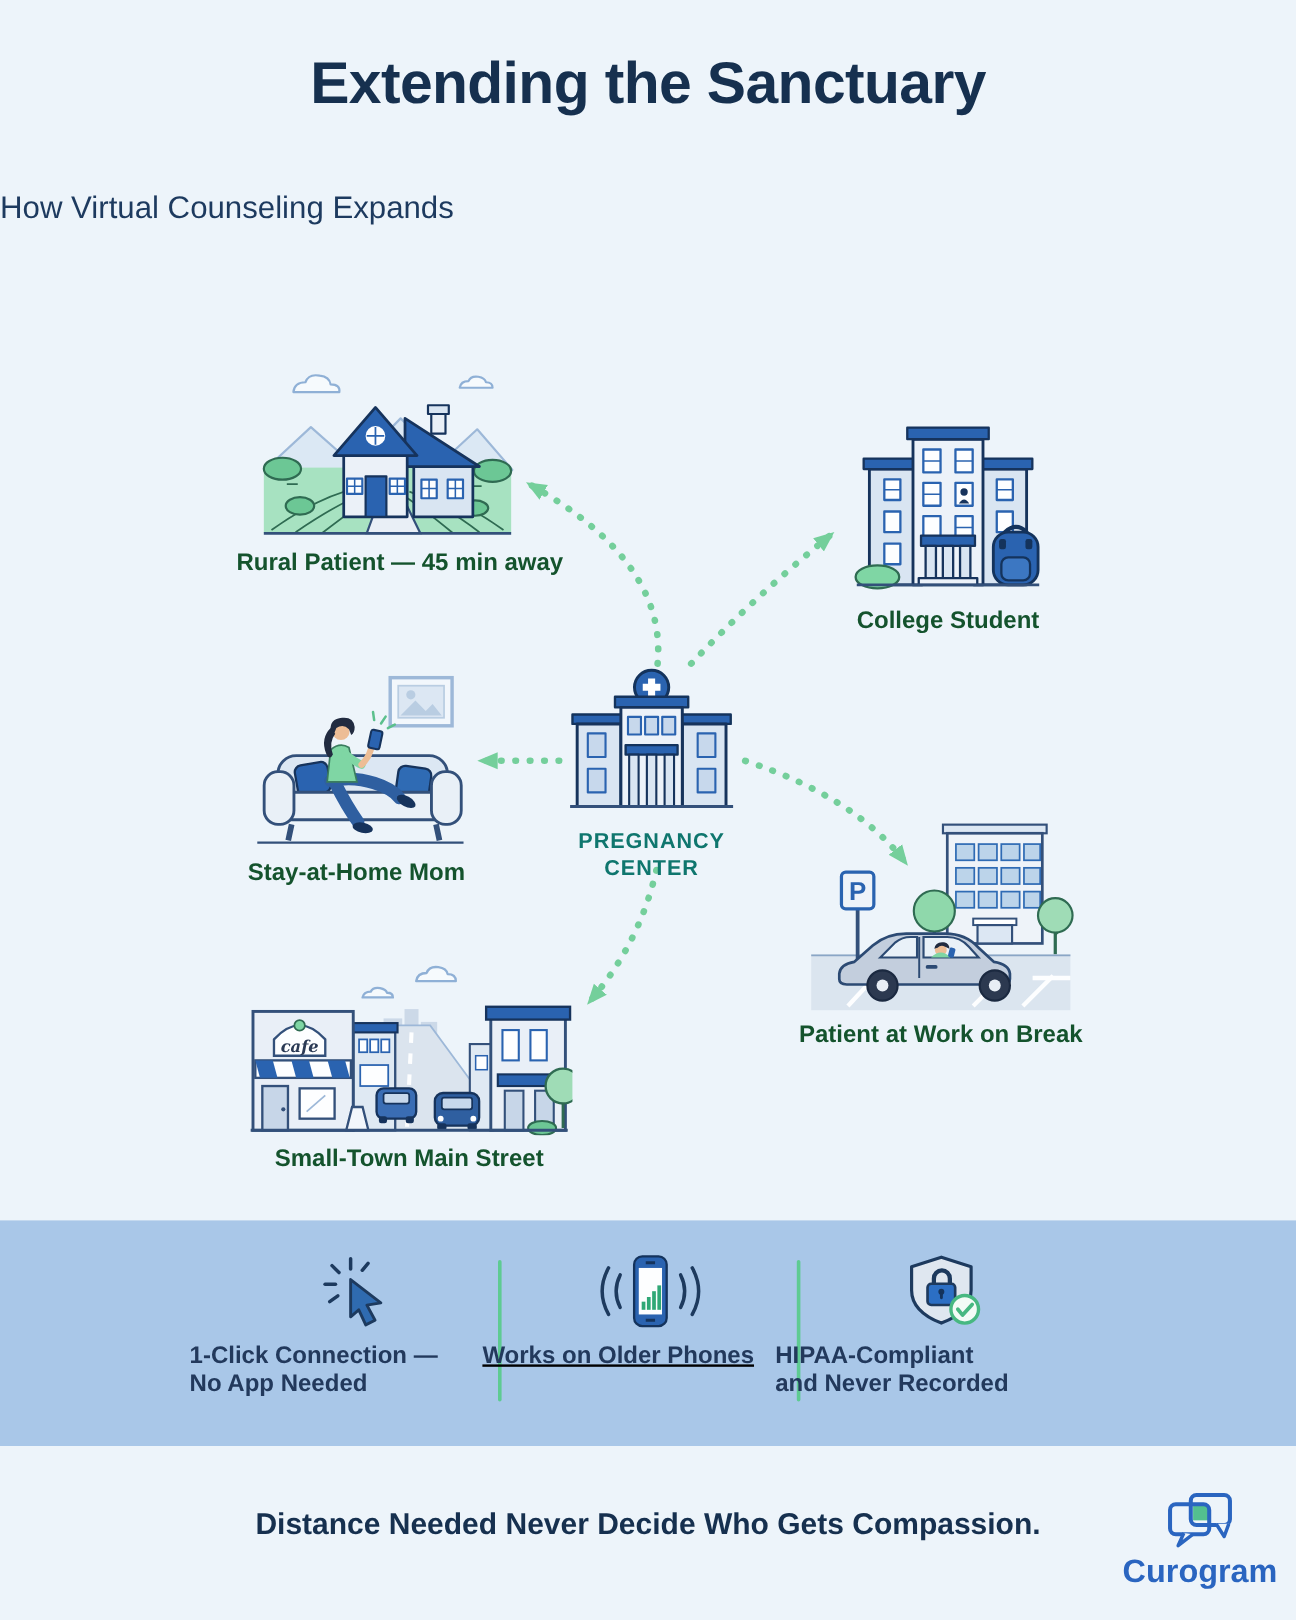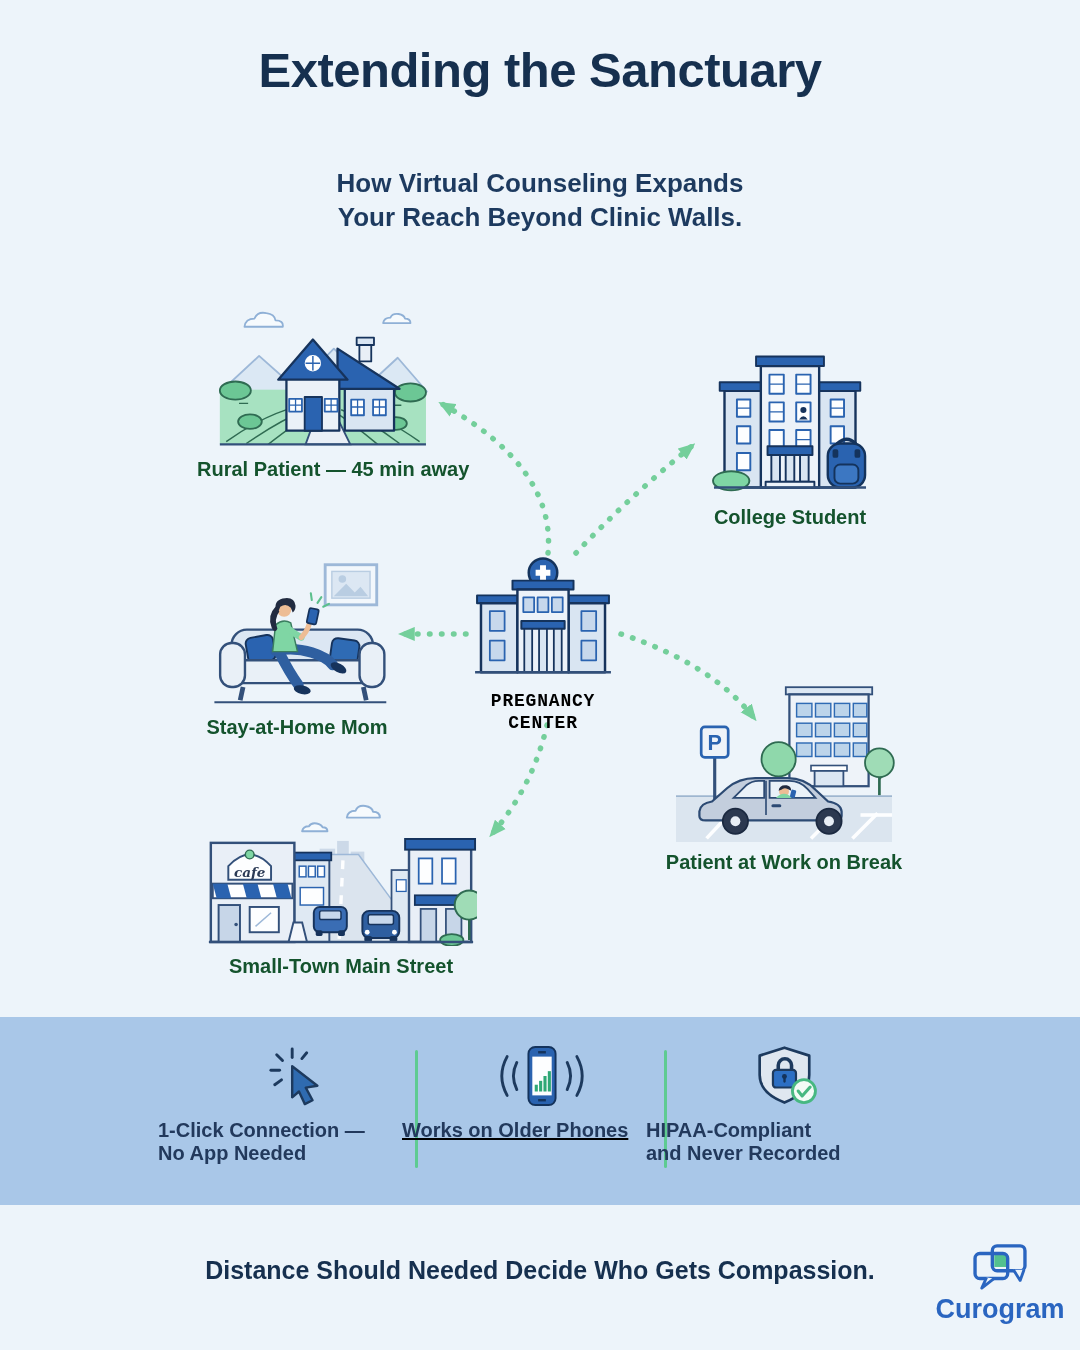--- a/index.html
+++ b/index.html
@@ -2,35 +2,35 @@
 <html><head>
 <meta charset="utf-8">
 <style>
   html,body{margin:0;padding:0;}
   body{width:1080px;height:1350px;background:#e9f1f9;font-family:"Liberation Sans",sans-serif;}
   .poster{position:relative;width:1080px;height:1350px;background:#edf4fa;overflow:hidden;}
 
   
   .title{position:absolute;top:42px;left:0;width:1080px;text-align:center;
          font-size:49px;font-weight:bold;color:#16304f;letter-spacing:-0.5px;margin:0;}
-  .subtitle{position:absolute;top:166px;left:0;width:1080px;text-align:center;
-            font-size:26px;font-weight:bold;color:#1d3a5f;line-height:34px;margin:0;}
+  .subtitle{position:absolute;top:156px;left:0;width:1080px;
+            font-size:26px;font-weight:normal;color:#1d3a5f;line-height:34px;margin:0;}
 
   
   .node{position:absolute;text-align:center;}
   .node svg{display:block;margin:0 auto;}
   .node-label{margin-top:9px;font-size:20px;font-weight:bold;color:#14532d;white-space:nowrap;}
   #node-rural{left:197px;top:303px;width:250px;}
   #node-college{left:700px;top:344px;width:180px;}
   #node-mom{left:198px;top:559px;width:198px;}
   #node-center{left:468px;top:556px;width:150px;}
   #node-work{left:660px;top:680px;width:248px;}
   #node-town{left:202px;top:798px;width:278px;}
-  .center-label{margin-top:8px;font-size:18px;font-weight:800;color:#000000;
-                letter-spacing:0.8px;line-height:22px;font-family:Liberation Mono, monospace;}
+  .center-label{margin-top:8px;font-size:18px;font-weight:800;color:#0f766e;
+                letter-spacing:0.8px;line-height:22px;}
 
   .arrows{position:absolute;left:0;top:0;width:1080px;height:1350px;pointer-events:none;}
 
   
   .band{position:absolute;left:0;top:1017px;width:1080px;height:188px;background:#a9c7e8;}
   .feature{position:absolute;top:28px;}
   #feature-0{left:158px;width:280px;}
   #feature-1{left:402px;width:280px;text-decoration:underline;}
   #feature-2{left:646px;width:284px;}
   .feature-icon{height:62px;display:flex;align-items:center;justify-content:center;}
@@ -47,21 +47,20 @@
   .brand-name{margin-top:4px;font-size:27px;font-weight:bold;color:#2a65c0;}
 </style>
 </head>
 <body>
 
 <div class="poster">
 
   <h1 class="title">Extending the Sanctuary</h1>
   <p class="subtitle">
     <span>How Virtual Counseling Expands</span><br>
-    <span>Your Reach Beyond Clinic Walls.</span>
   </p>
 
   <svg class="arrows" viewBox="0 0 1080 1350">
     <defs>
       <marker id="ah" viewBox="0 0 12 10" refX="9" refY="5" markerWidth="17" markerHeight="15" markerUnits="userSpaceOnUse" orient="auto">
         <path d="M0 0 L12 5 L0 10 Z" fill="#74cf9b"></path>
       </marker>
     </defs>
     <g fill="none" stroke="#74cf9b" stroke-width="5.5" stroke-linecap="round" stroke-dasharray="0.5 11.5">
       <path d="M548 553 Q556 468 442 404" marker-end="url(#ah)"></path>
@@ -428,21 +427,21 @@
           <path d="M49.5 52 l4.5 5.5 l9-10" fill="none" stroke="#47b881" stroke-width="3.5" stroke-linecap="round" stroke-linejoin="round"></path>
         </svg>
       </div>
       <div class="feature-text">
         <div>HIPAA-Compliant</div>
         <div>and Never Recorded</div>
       </div>
     </div>
   </div>
 
-  <p class="tagline">Distance Should Needed Decide Who Gets Compassion.</p>
+  <p class="tagline">Distance Needed Never Decide Who Gets Compassion.</p>
   <div class="brand">
     <svg width="58" height="48" viewBox="0 0 60 50">
       <rect x="22" y="4" width="34" height="26" rx="5" fill="none" stroke="#2a65c0" stroke-width="3.5"></rect>
       <path d="M44 29 L51 40 L55 29" fill="#edf4fa" stroke="#2a65c0" stroke-width="3" stroke-linejoin="round"></path>
       <rect x="24" y="13" width="14" height="13" fill="#53c08f"></rect>
       <rect x="4" y="12" width="34" height="26" rx="5" fill="none" stroke="#2a65c0" stroke-width="3.5"></rect>
       <path d="M16 37 L11 48 L24 38" fill="#edf4fa" stroke="#2a65c0" stroke-width="3" stroke-linejoin="round"></path>
     </svg>
     <div class="brand-name">Curogram</div>
   </div>

